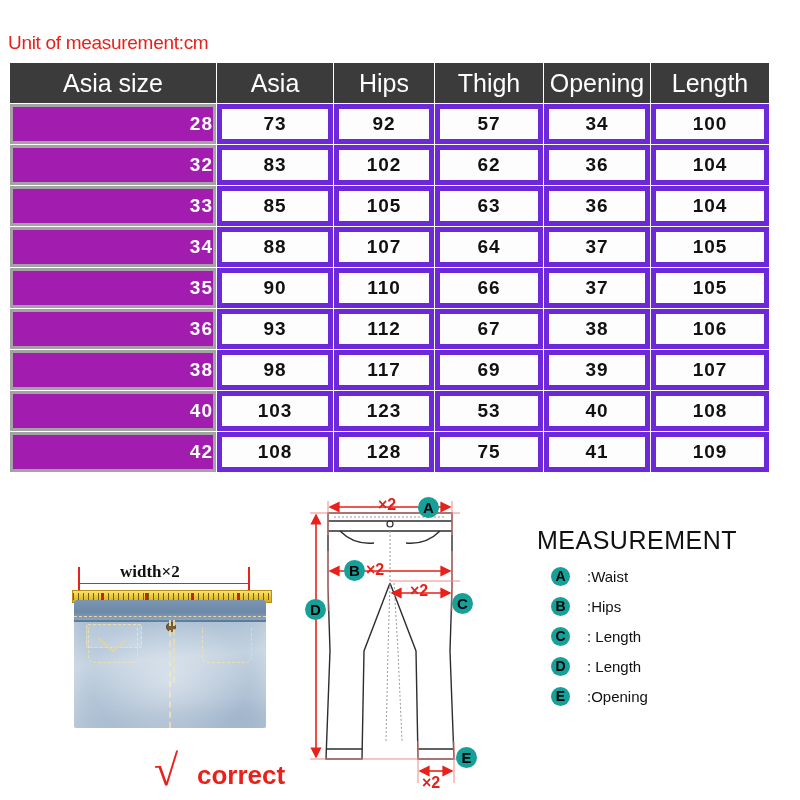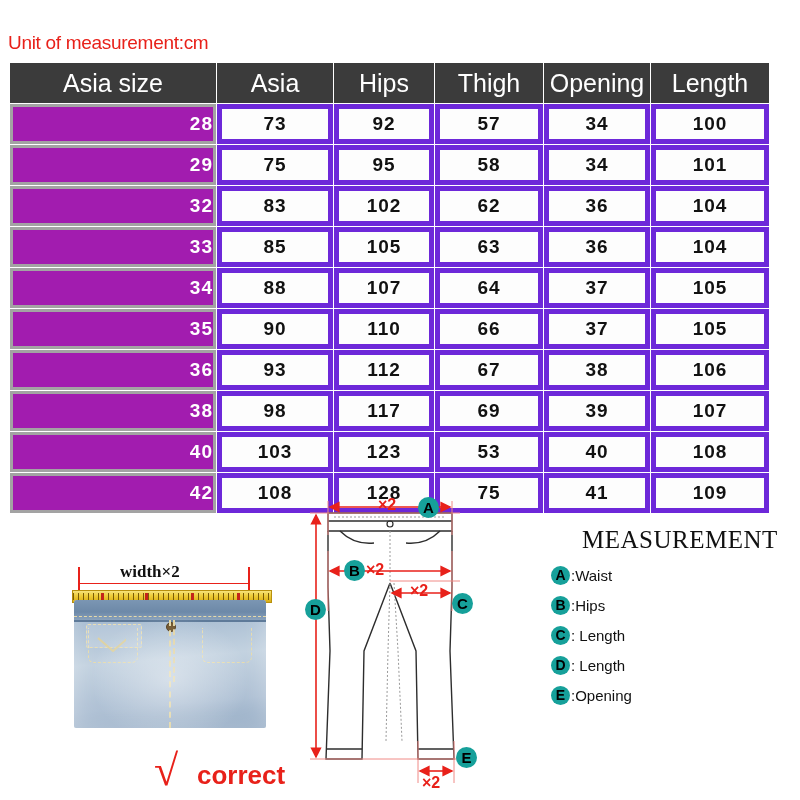--- a/index.html
+++ b/index.html
@@ -184,40 +184,39 @@
     position:absolute;color:#e8211a;font-weight:bold;font-size:16px;
     font-family:"Liberation Sans",sans-serif;
   }
 
   
   #legend{
     position:absolute;left:537px;top:40px;width:250px;
   }
   #legend-title{
     font-size:25px;color:#111;letter-spacing:0.5px;
-    font-family:Liberation Serif, serif;
+    font-family:Liberation Sans, sans-serif;
     margin-bottom:12px;
-    margin-left:45px;
   }
   .legend-row{
     display:flex;align-items:center;
     margin-bottom:11px;
     padding-left:14px;
   }
   .legend-row .lbadge{
     position:relative;
     width:19px;height:19px;border-radius:50%;
     background:#16a09a;color:#000;
     font-size:14px;font-weight:bold;
     line-height:19px;text-align:center;
     flex:0 0 auto;
     font-family:"Liberation Sans",sans-serif;
   }
   .legend-row .ltext{
-    font-size:15px;color:#111;margin-left:1px;
+    font-size:15px;color:#111;margin-left:17px;
     font-family:"Liberation Sans",sans-serif;
   }
 </style>
 </head>
 <body>
 
 <div id="unit-note">Unit of measurement:cm</div>
 
 <div id="size-table-wrap">
   <table class="size-table">
@@ -240,28 +239,20 @@
       </tr>
     </thead>
     <tbody id="table-body">
         <tr>
           <td class="sizecell">28</td>
           <td class="valcell">73</td>
           <td class="valcell">92</td>
           <td class="valcell">57</td>
           <td class="valcell">34</td>
           <td class="valcell">100</td>
-        </tr>
-        <tr>
-          <td class="sizecell">29</td>
-          <td class="valcell">75</td>
-          <td class="valcell">95</td>
-          <td class="valcell">58</td>
-          <td class="valcell">34</td>
-          <td class="valcell">101</td>
         </tr>
         <tr>
           <td class="sizecell">32</td>
           <td class="valcell">83</td>
           <td class="valcell">102</td>
           <td class="valcell">62</td>
           <td class="valcell">36</td>
           <td class="valcell">104</td>
         </tr>
         <tr>

